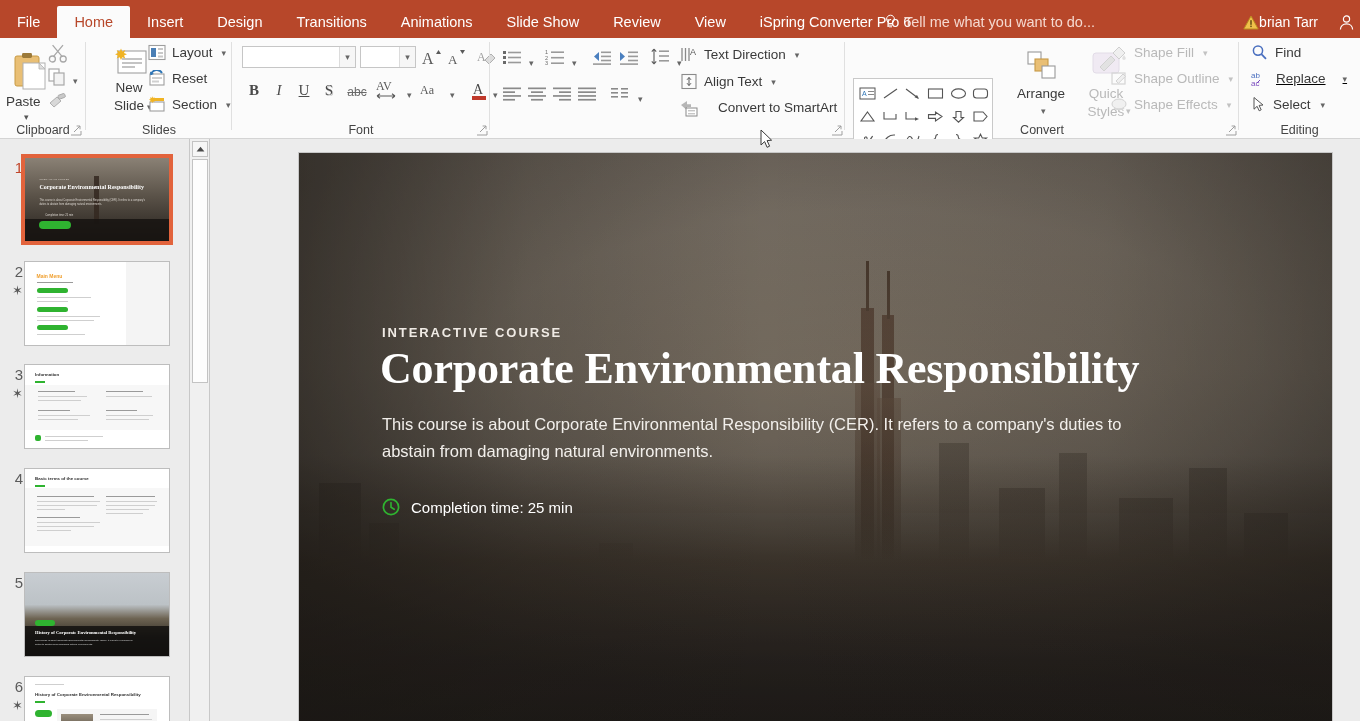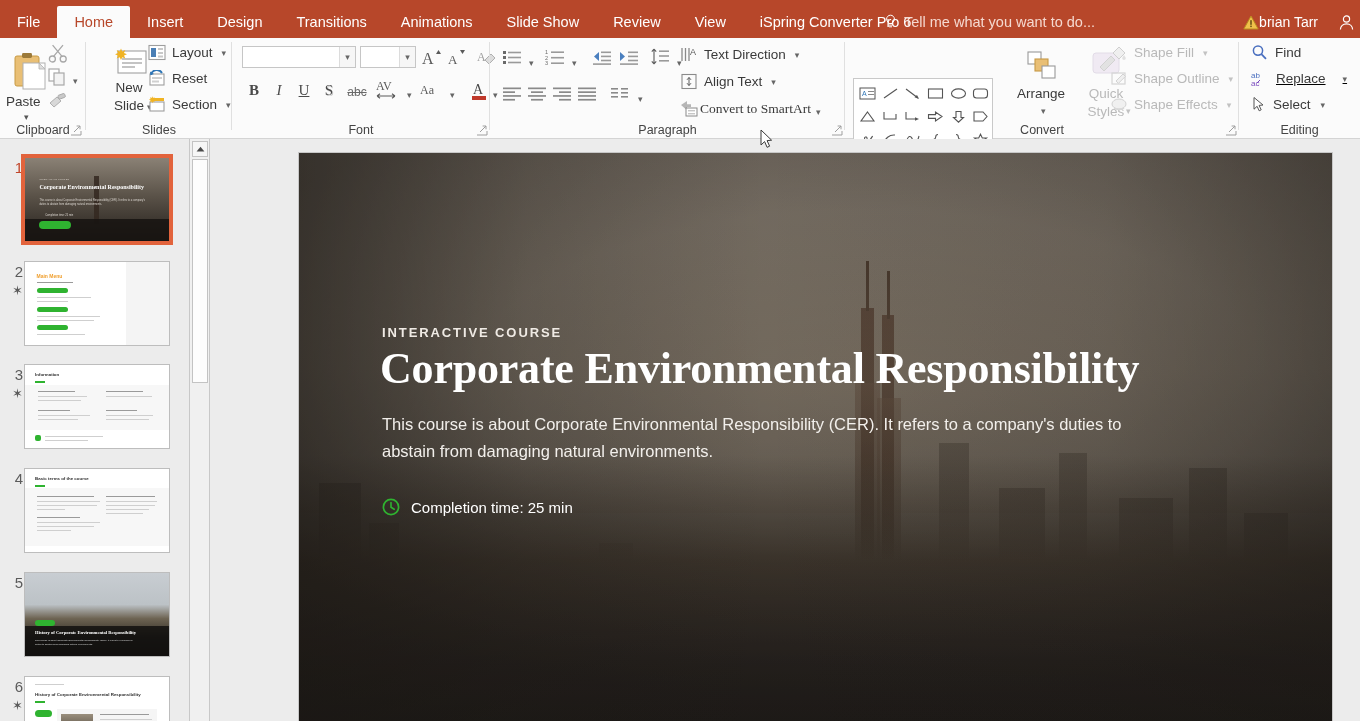--- a/index.html
+++ b/index.html
@@ -510,32 +510,31 @@
         <span class="caret">▾</span>
       </div>
       <div class="btn" style="left:190px; top:35px; display:flex; align-items:center; gap:6px;">
         <svg width="18" height="17" viewBox="0 0 18 17">
           <rect x="2" y="1.5" width="14" height="14" fill="none" stroke="#8a8a8a" stroke-width="1.1"></rect>
           <path d="M9 4.5v8M9 4.5 7 6.8M9 4.5l2 2.3M9 12.5l-2-2.3M9 12.5l2-2.3" stroke="#5a5a5a" stroke-width="1" fill="none"></path>
         </svg>
         <span class="lbl">Align Text</span>
         <span class="caret">▾</span>
       </div>
-      <div class="btn" style="left:190px; top:62px; display:flex; align-items:flex-end; gap:2px;font-family:Liberation Serif, serif;">
+      <div class="btn" style="left:190px; top:62px; display:flex; align-items:flex-start; gap:20px;">
         <svg width="18" height="17" viewBox="0 0 18 17">
           <path d="M1 5 7 1v3.2h4V7H7v3.2z" fill="#b6b6b6"></path>
           <rect x="6" y="8" width="11" height="8" fill="#fff" stroke="#8a8a8a" stroke-width="1"></rect>
           <rect x="8" y="10" width="7" height="1.4" fill="#c6c6c6"></rect>
           <rect x="8" y="13" width="7" height="1.4" fill="#c6c6c6"></rect>
         </svg>
         <span class="lbl">Convert to SmartArt</span>
         <span class="caret">▾</span>
       </div>
 
-      <div class="group-label">Paragraph</div>
       <svg class="dlg" style="left:341px;" viewBox="0 0 12 12">
         <path d="M1 11h10V7" fill="none" stroke="#666" stroke-width="1"></path>
         <path d="M10 2 4 8M10 2H6.6M10 2v3.3" fill="none" stroke="#666" stroke-width="1"></path>
       </svg>
       <div class="group-sep" style="left:354px;"></div>
     </div>
 
     <div class="group" style="left:845px; width:394px;">
       <div class="shapebox" style="left:8px;">
         <div class="shaperow" style="top:3px;">

